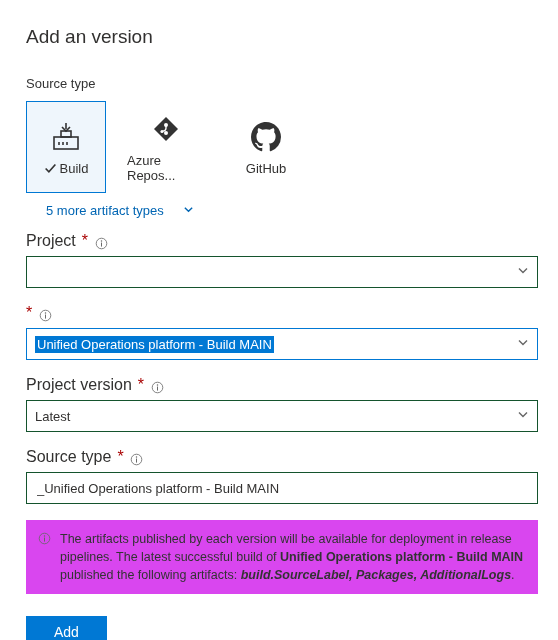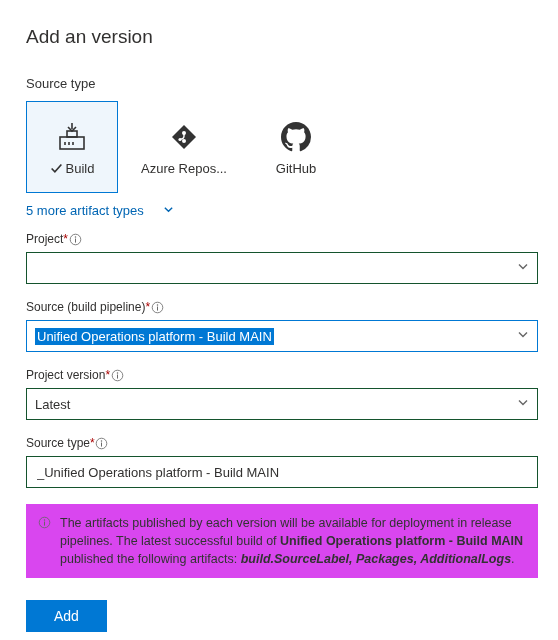--- a/index.html
+++ b/index.html
@@ -23,21 +23,21 @@
     font-weight: 400;
     margin-bottom: 10px;
     color: #333;
   }
   .source-types {
     display: flex;
     gap: 0;
     margin-bottom: 10px;
   }
   .src-card {
-    width: 92px;
+    width: 80px;
     height: 92px;
     display: flex;
     flex-direction: column;
     align-items: center;
     justify-content: center;
     border: 1px solid transparent;
     margin-right: 20px;
     cursor: pointer;
     position: relative;
   }
@@ -63,26 +63,28 @@
   .src-card .check { display:none; }
   .src-card.selected .check { display:inline-flex; }
   .more-link {
     color: #0065b3;
     font-size: 13px;
     display: inline-flex;
     align-items: center;
     gap: 19px;
     cursor: pointer;
     margin-bottom: 14px;
+    margin-left: 20px;
   }
   .field-group { margin-bottom: 16px; }
   .field-label {
-    font-size: 12px;
-    display: flex;
-    align-items: center;
+    font-size: 16px;
+    display: flex;
+    align-items: flex-end;
+    gap: 6px;
     margin-bottom: 6px;
   }
   .req { color: #a80000; }
   .info-circle {
     display: inline-flex;
     width: 14px; height: 14px;
     align-items: center; justify-content: center;
   }
   .info-circle svg { display:block; }
   .select, .text-input {
@@ -244,21 +246,20 @@
       <svg width="12" height="12" viewBox="0 0 12 12">
           <path d="M2 4 L6 8 L10 4" fill="none" stroke="#666" stroke-width="1.4"></path>
         </svg>
     </span>
   </div>
 </div>
 
 
 <div class="field-group">
   <div class="field-label">
-    <span>Source (build pipeline)</span>
     <span class="req">*</span>
     <span class="info-circle">
       <svg width="13" height="13" viewBox="0 0 16 16">
           <circle cx="8" cy="8" r="6.5" fill="none" stroke="#666" stroke-width="1"></circle>
           <circle cx="8" cy="5" r="0.9" fill="#666"></circle>
           <rect x="7.4" y="6.8" width="1.2" height="5" fill="#666"></rect>
         </svg>
     </span>
   </div>
   <div class="select highlight">

